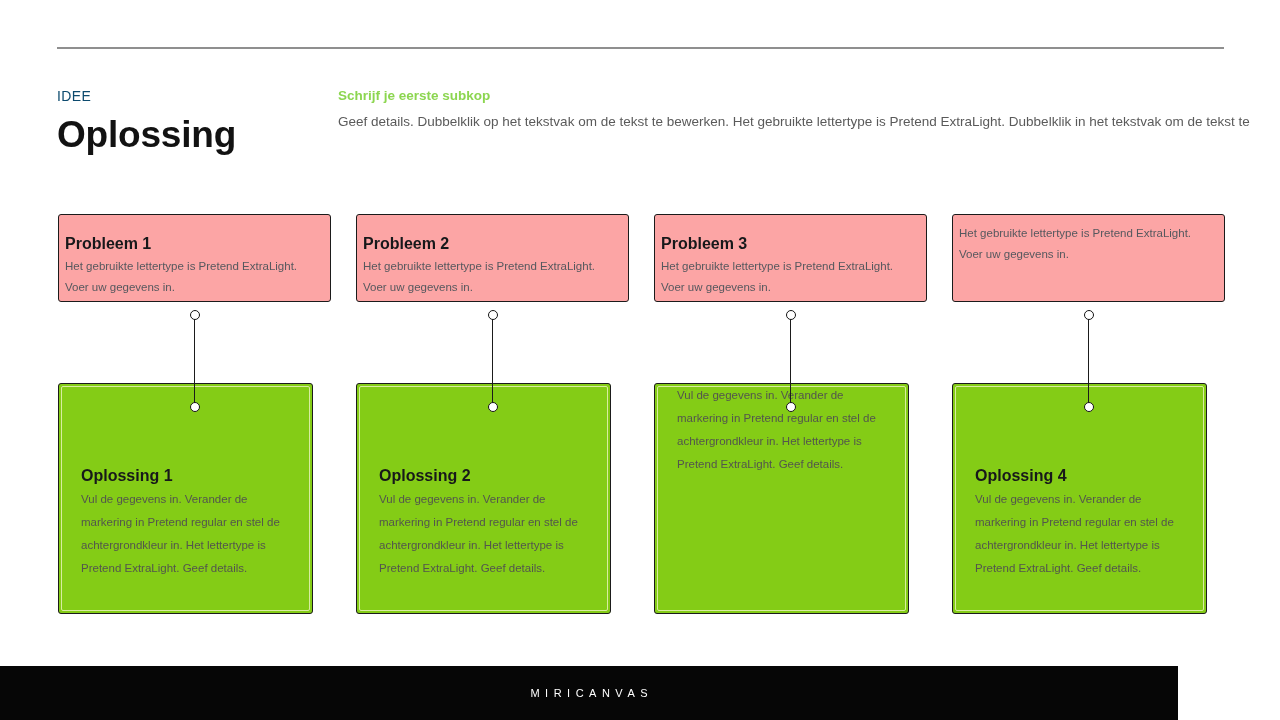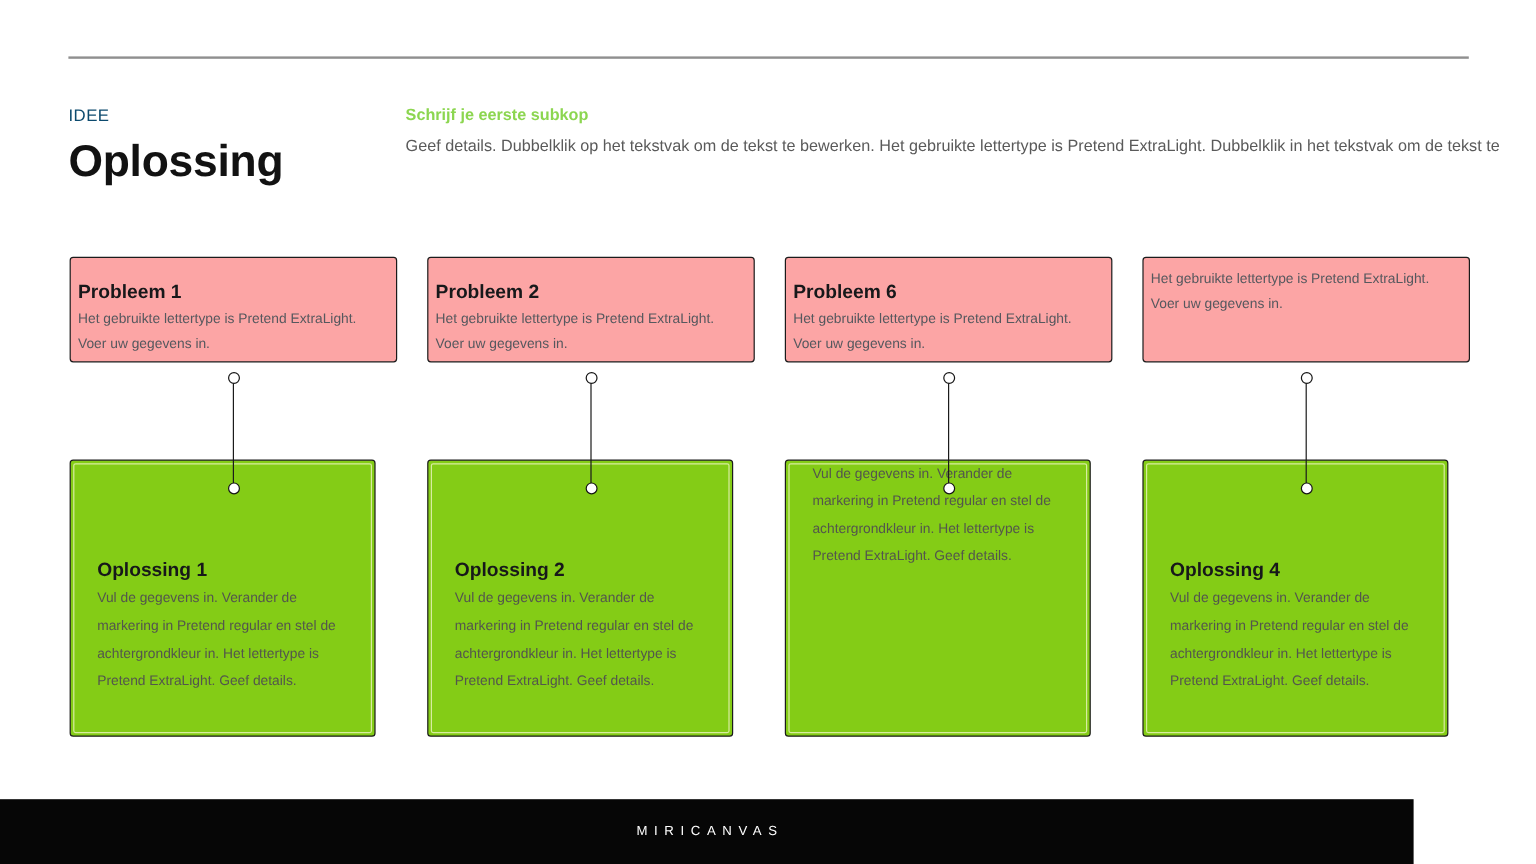--- a/index.html
+++ b/index.html
@@ -180,21 +180,21 @@
     <div class="solution-title">Oplossing 2</div>
     <div class="solution-line">Vul de gegevens in. Verander de</div>
     <div class="solution-line">markering in Pretend regular en stel de</div>
     <div class="solution-line">achtergrondkleur in. Het lettertype is</div>
     <div class="solution-line">Pretend ExtraLight. Geef details.</div>
   </div>
 </div>
 
 <div class="column col-2">
   <div class="problem-box">
-    <div class="problem-title">Probleem 6</div>
+    <div class="problem-title">Probleem 3</div>
     <div class="problem-line">Het gebruikte lettertype is Pretend ExtraLight.</div>
     <div class="problem-line">Voer uw gegevens in.</div>
   </div>
   <div class="connector-line"></div>
   <div class="connector-dot dot-top"></div>
   <div class="connector-dot dot-bottom"></div>
   <div class="solution-box">
     <div class="solution-inner-border"></div>
     <div class="solution-line">Vul de gegevens in. Verander de</div>
     <div class="solution-line">markering in Pretend regular en stel de</div>

